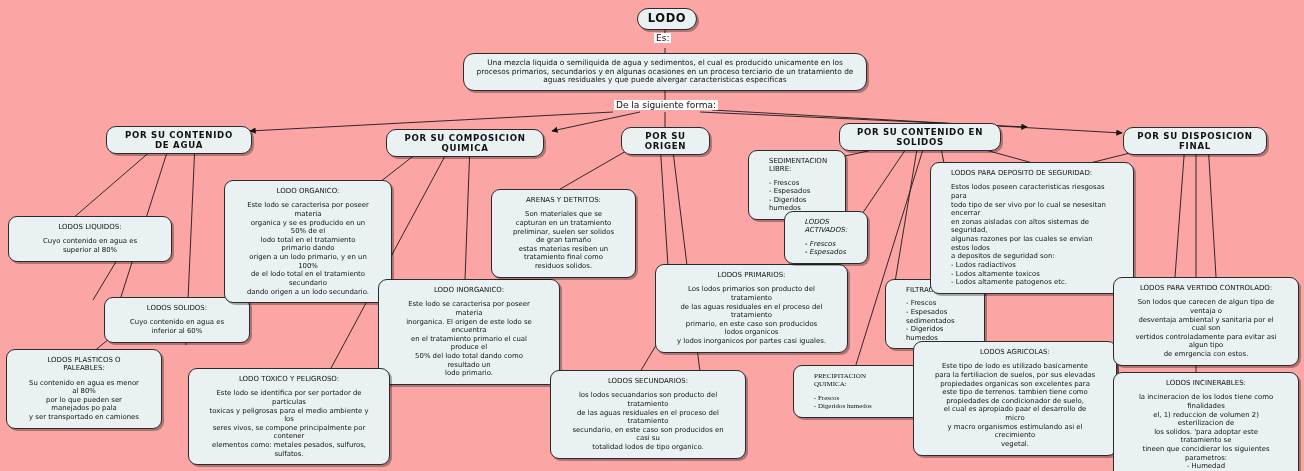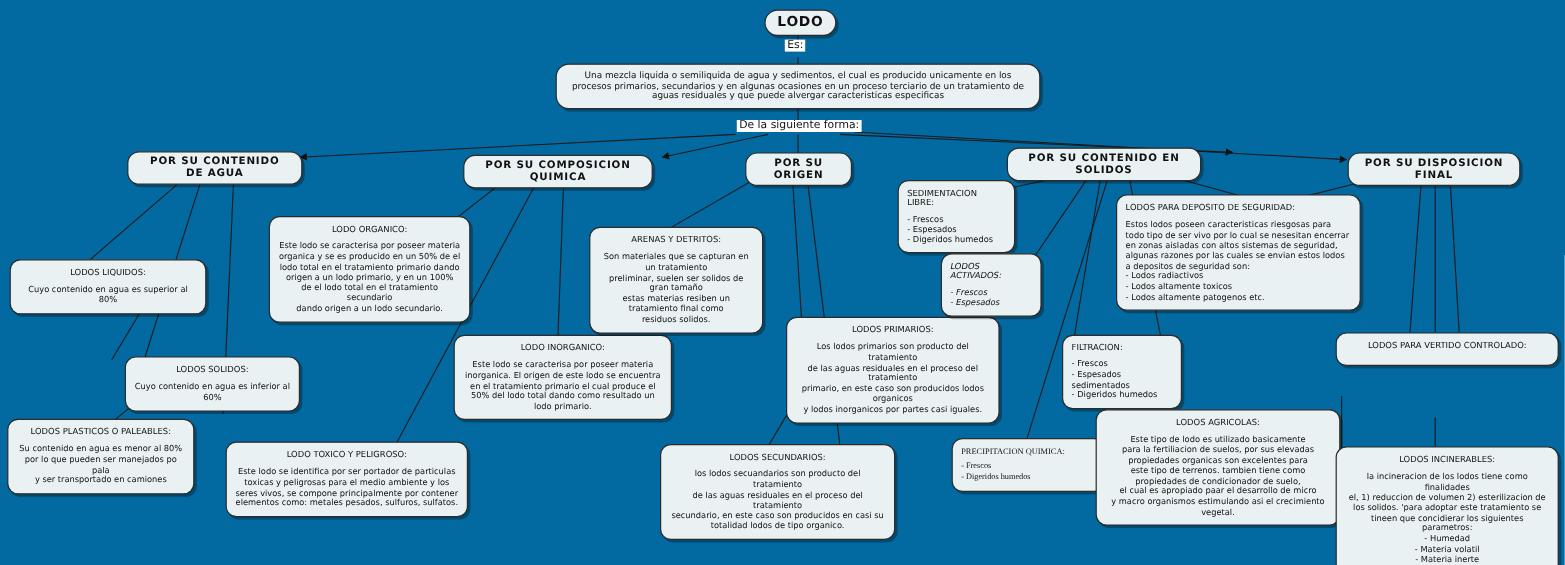--- a/index.html
+++ b/index.html
@@ -4,21 +4,21 @@
 <style>
   html,body{margin:0;padding:0;background:#ffffff;}
   body{
     font-family:"DejaVu Sans", sans-serif;
     -webkit-font-smoothing:antialiased;
   }
   #canvas{
     position:relative;
     width:1304px;
     height:471px;
-    background:#0369a1;
+    background:#fca5a5;
     overflow:hidden;
   }
   svg#links{
     position:absolute;
     left:0; top:0;
     width:1304px; height:471px;
     pointer-events:none;
   }
   .node{
     position:absolute;
@@ -61,21 +61,21 @@
     font-size:7.4px;
     border-radius:11px;
     display:flex;
     align-items:center;
     justify-content:flex-end;
     padding:5px 10px;
   }
   .node.leaf{
     font-size:7.0px;
     border-radius:9px;
-    padding:6px 7px;
+    padding:6px 20px;
   }
   .node.leaf .title{
     display:block;
     margin-bottom:6px;
     font-size:7.0px;
   }
   .node.leaf .body{
     display:block;
     font-size:6.9px;
     line-height:1.25;
@@ -232,21 +232,21 @@
   </div>
 
   <div class="node leaf" style="left:491px; top:189px; width:145px;">
     <span class="title">ARENAS Y DETRITOS:</span>
     <span class="body">Son materiales que se capturan en un tratamiento
 preliminar, suelen ser solidos de gran tamaño
 estas materias resiben un tratamiento final como
 residuos solidos.</span>
   </div>
 
-  <div class="node leaf" style="left:655px; top:264px; width:178px;">
+  <div class="node leaf" style="left:655px; top:264px; width:193px;">
     <span class="title">LODOS PRIMARIOS:</span>
     <span class="body">Los lodos primarios son producto del tratamiento
 de las aguas residuales en el proceso del tratamiento
 primario, en este caso son producidos lodos organicos
 y lodos inorganicos por partes casi iguales.</span>
   </div>
 
   <div class="node leaf" style="left:550px; top:370px; width:196px;">
     <span class="title">LODOS SECUNDARIOS:</span>
     <span class="body">los lodos secuandarios son producto del tratamiento
@@ -300,20 +300,24 @@
 propiedades organicas son excelentes para
 este tipo de terrenos. tambien tiene como
 propiedades de condicionador de suelo,
 el cual es apropiado paar el desarrollo de micro
 y macro organismos estimulando asi el crecimiento
 vegetal.</span>
   </div>
 
   <div class="node leaf" style="left:1113px; top:277px; width:186px;">
     <span class="title">LODOS PARA VERTIDO CONTROLADO:</span>
+    <span class="body">Son lodos que carecen de algun tipo de ventaja o
+desventaja ambiental y sanitaria por el cual son
+vertidos controladamente para evitar asi algun tipo
+de emrgencia con estos.</span>
   </div>
 
   <div class="node leaf" style="left:1113px; top:372px; width:186px;">
     <span class="title">LODOS INCINERABLES:</span>
     <span class="body">la incineracion de los lodos tiene como finalidades
 el, 1) reduccion de volumen 2) esterilizacion de
 los solidos.  'para adoptar este tratamiento se
 tineen que concidierar los siguientes parametros:
 - Humedad
 - Materia volatil

